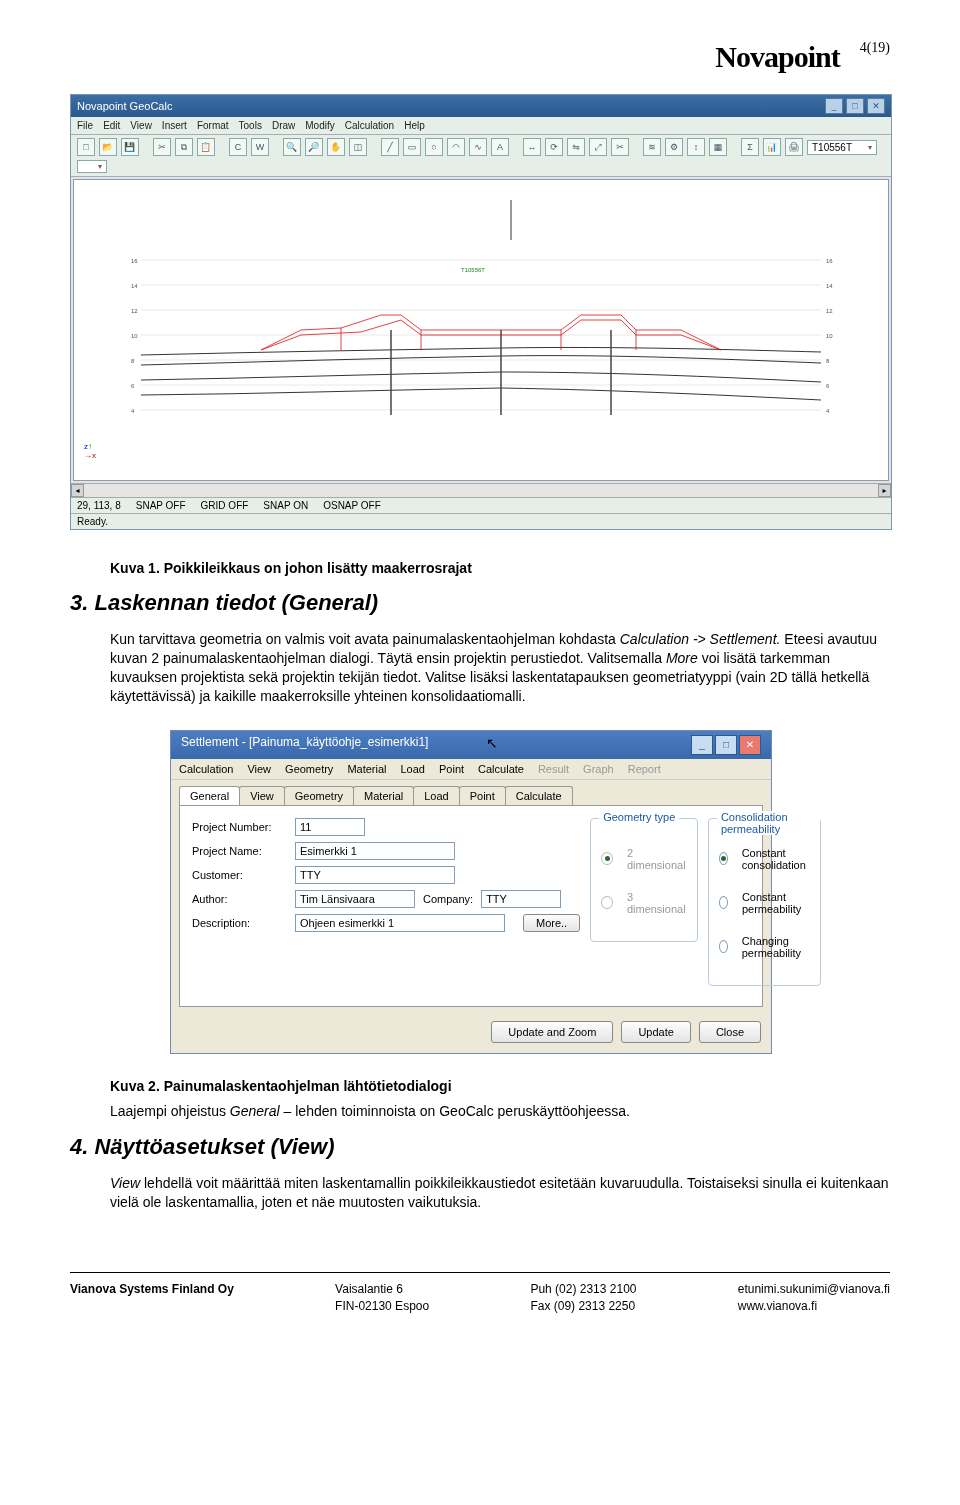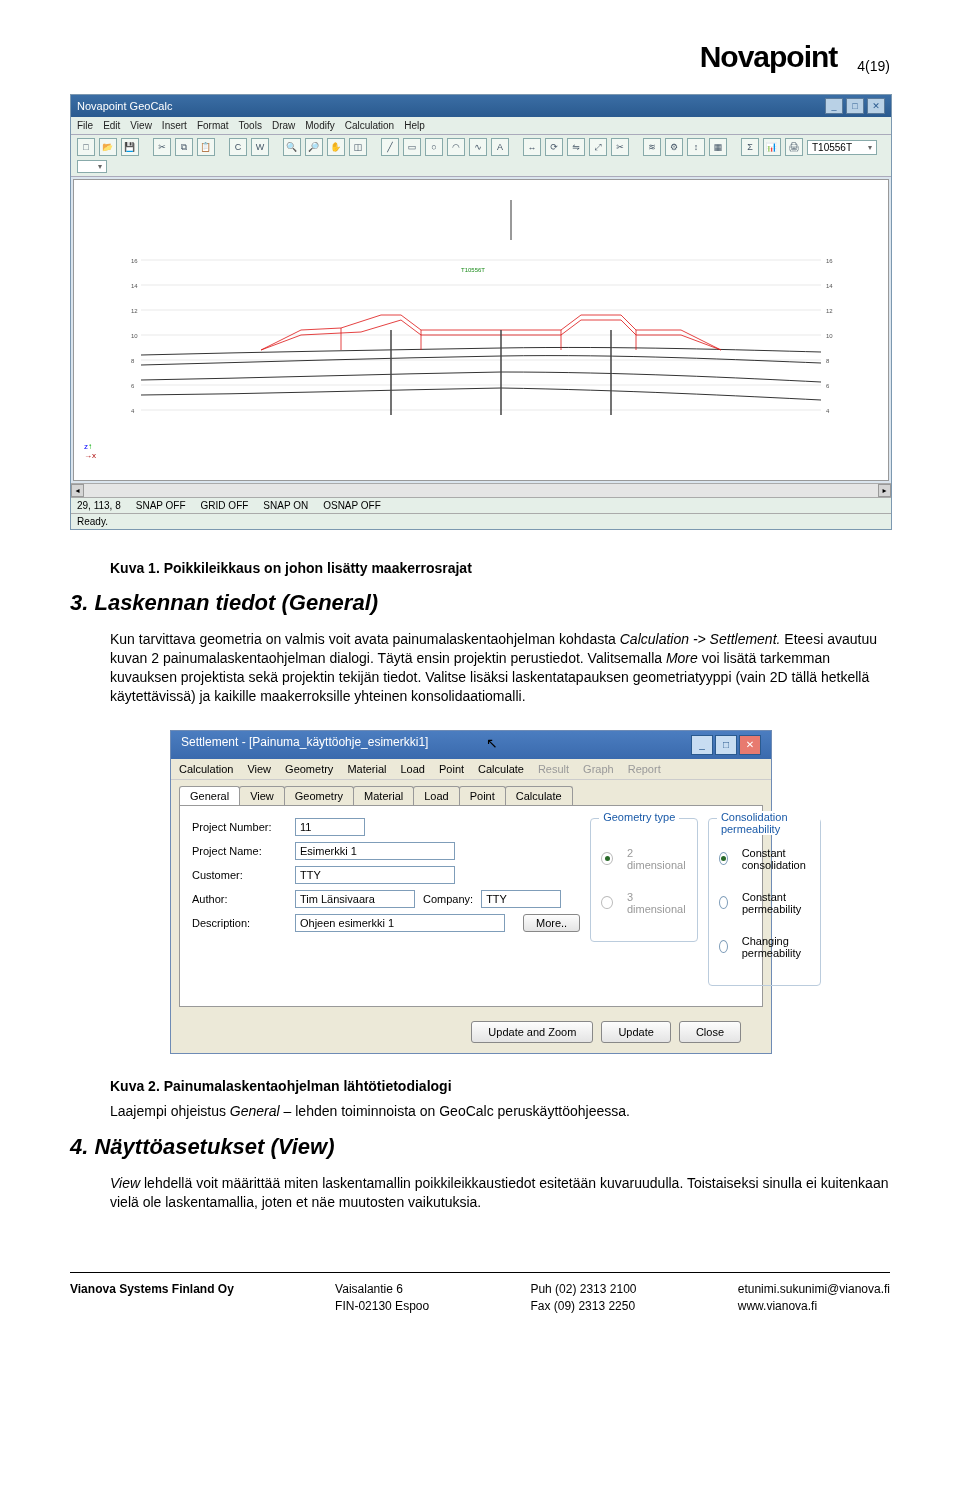--- a/index.html
+++ b/index.html
@@ -1,17 +1,17 @@
 <!DOCTYPE html>
 <html><head>
 <meta charset="utf-8">
 <style>
 body{margin:0;background:#fff;font-family:Arial,sans-serif;font-size:14px;color:#000}
 .page{width:960px;margin:0 auto;padding:40px 70px 60px;box-sizing:border-box;position:relative;min-height:1505px}
-.header{display:flex;justify-content:flex-end;align-items:flex-end;gap:20px;font-family:Liberation Sans, sans-serif}
+.header{display:flex;justify-content:flex-end;align-items:flex-start;gap:20px;font-family:Liberation Serif, serif}
 .brand{font-size:30px;font-weight:bold;letter-spacing:-1px}
 .pagenum{font-size:14px}
 
 .app-wrap{width:820px;margin:20px 0 30px;border:1px solid #7c98b0;background:#dbe5ee;font-size:10px;font-family:Tahoma,sans-serif}
 .titlebar{background:linear-gradient(#3b6ea5,#2a5a8f);color:#fff;display:flex;align-items:center;padding:3px 6px;font-size:11px}
 .titlebar-spacer{flex:1}
 .wbtn{width:16px;height:14px;background:#b9d1e6;border:1px solid #5a7a9a;margin-left:3px;display:flex;align-items:center;justify-content:center;font-size:9px;color:#2a5a8f}
 .menubar{background:#e5efe8;padding:3px 6px;display:flex;gap:10px;border-bottom:1px solid #aab}
 .menubar span{color:#222}
 .toolbar{background:#e5efe8;padding:3px 6px;display:flex;gap:4px;flex-wrap:wrap;align-items:center;border-bottom:1px solid #aab}
@@ -59,21 +59,21 @@
 .inp-long{width:250px}
 .inp-mid{width:150px}
 .inp-sm{width:60px}
 .fieldset{border:1px solid #bcd;border-radius:4px;padding:8px 10px 6px;margin-bottom:8px;position:relative}
 .fieldset .legend{position:absolute;top:-8px;left:8px;background:#fff;padding:0 4px;color:#1a5aa8;font-size:11px}
 .radio-row{display:flex;align-items:center;gap:14px;margin:20px 0}
 .radio-row.dis{color:#999}
 .radio-row .r{width:11px;height:11px;border:1px solid #7f9db9;border-radius:50%;display:inline-flex;align-items:center;justify-content:center}
 .radio-row .r.sel::after{content:"";width:5px;height:5px;background:#2a6a2a;border-radius:50%}
 .radio-row.dis .r{border-color:#bbb}
-.dlg-btnrow{display:flex;justify-content:flex-end;gap:8px;padding:6px 30px 10px}
+.dlg-btnrow{display:flex;justify-content:flex-end;gap:8px;padding:6px 10px 10px}
 .dlg-btn{border:1px solid #888;background:linear-gradient(#fdfdfd,#e4e4e4);padding:4px 16px;border-radius:3px;font-size:11px;font-family:inherit}
 .more-btn{border:1px solid #888;background:linear-gradient(#fdfdfd,#e4e4e4);padding:2px 12px;border-radius:3px;font-size:11px;margin-left:10px}
 .cursor{position:absolute;top:4px;left:315px;font-size:14px;color:#000;pointer-events:none}
 
 .footer{border-top:1px solid #000;margin-top:60px;padding-top:8px;display:flex;justify-content:space-between;font-size:12px}
 .footer div{line-height:1.4}
 </style>
 </head>
 <body>
 

